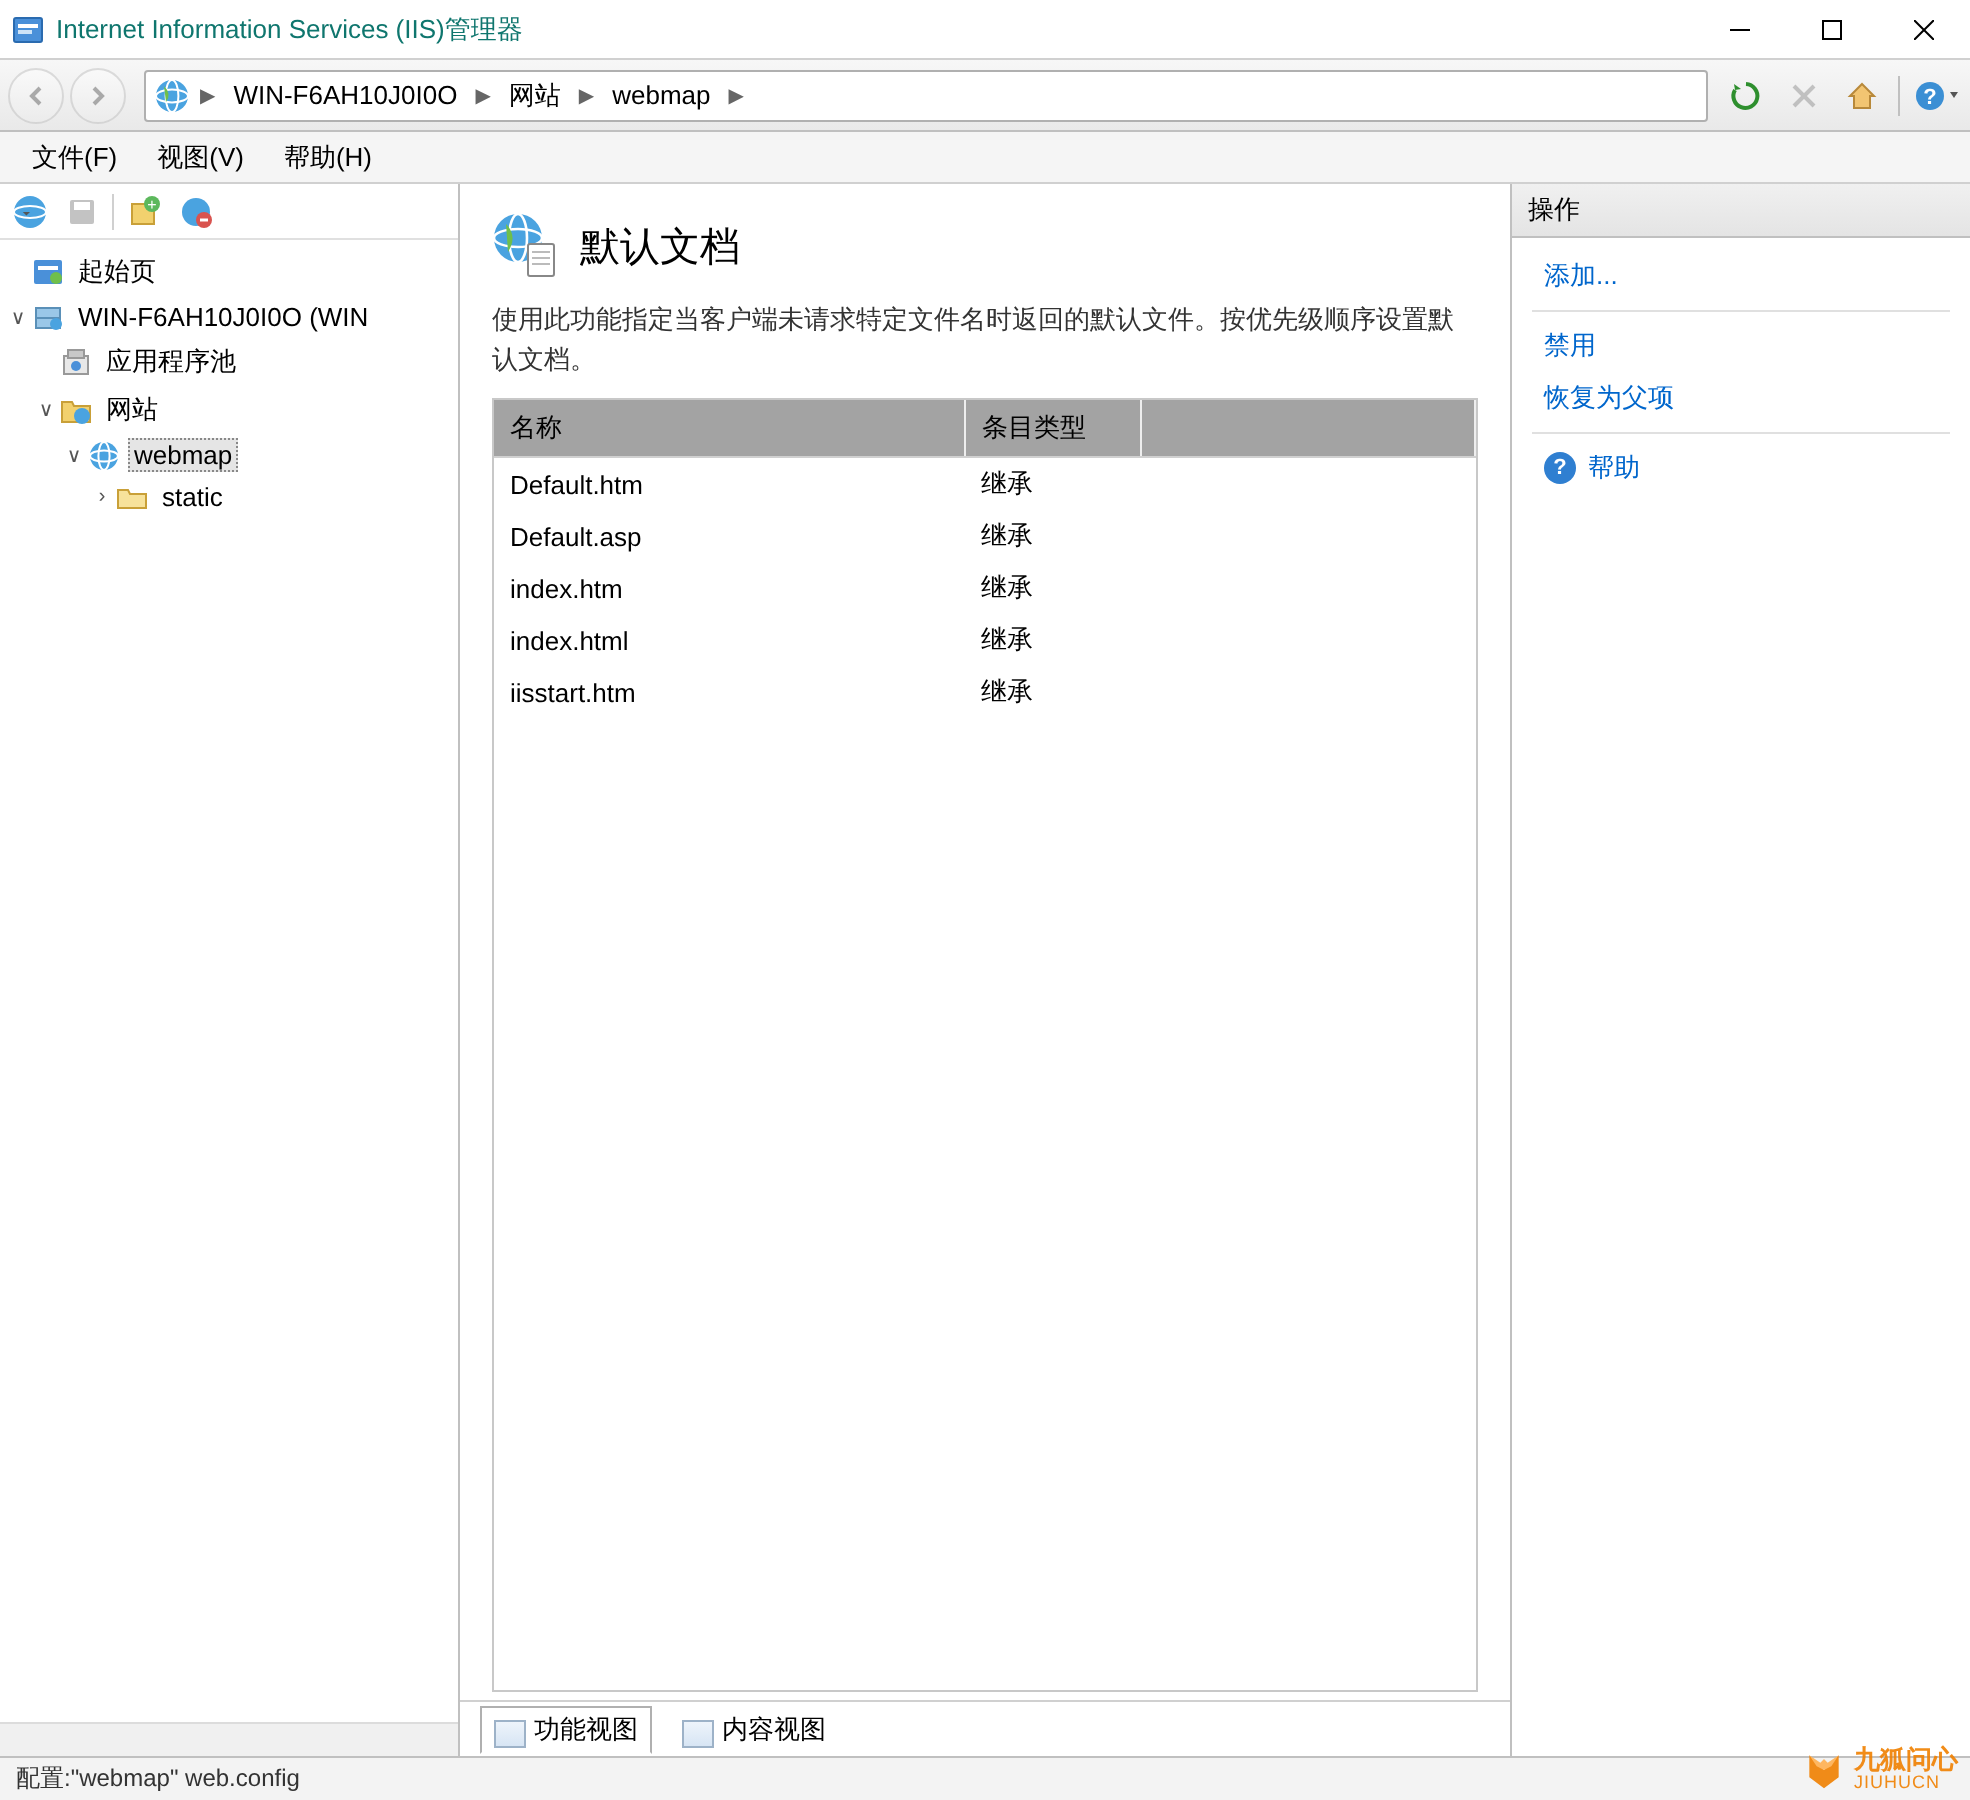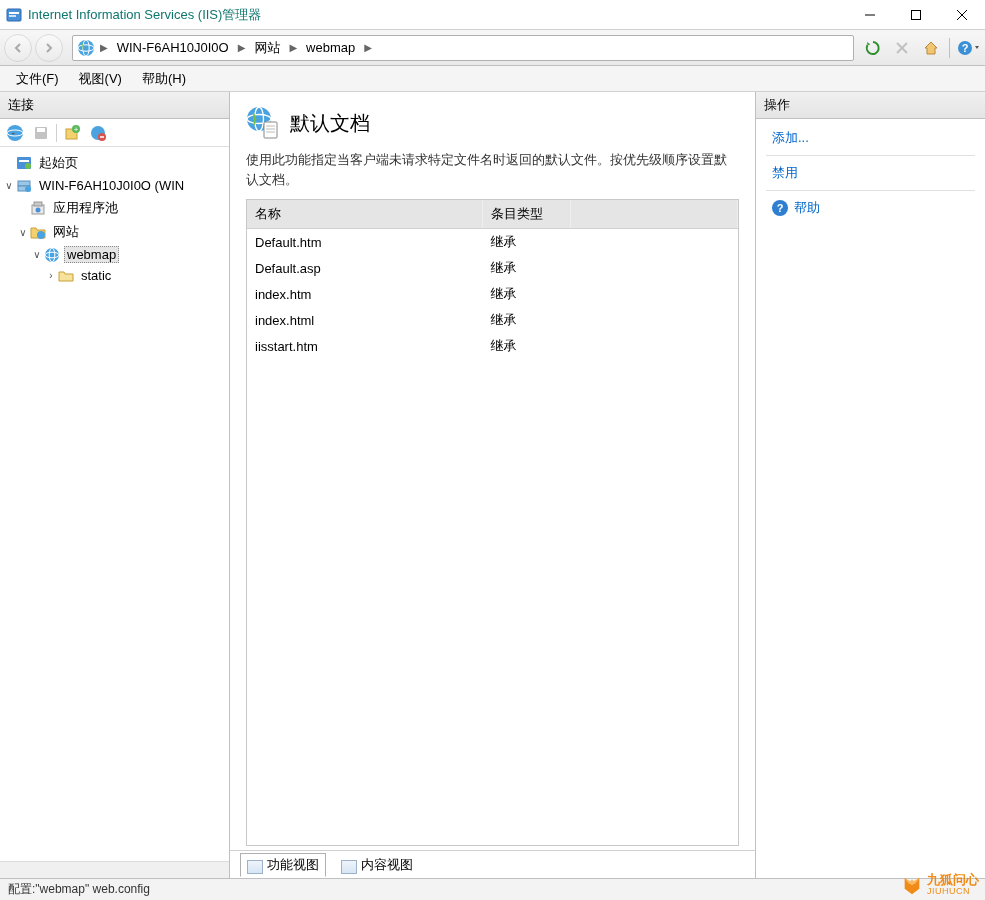--- a/index.html
+++ b/index.html
@@ -47,21 +47,21 @@
 
 
 .center { flex: 1; display: flex; flex-direction: column; background: #fff; }
 .feature-area { flex: 1; padding: 14px 16px 4px 16px; overflow: hidden; display:flex; flex-direction:column; }
 .feature-title-row { display: flex; align-items: center; margin-bottom: 10px; text-align: center; }
 .feature-icon { width: 34px; height: 34px; margin-right: 10px; }
 .feature-title { font-size: 20px; }
 .feature-desc { color: #333; font-size: 13px; line-height: 1.5; margin-bottom: 10px; }
 .doc-table-wrap { border: 1px solid #c8c8c8; flex:1; overflow:auto; }
 .doc-table { width: 100%; border-collapse: collapse; }
-.doc-table th { text-align: left; font-weight: normal; padding: 5px 8px; border-bottom: 1px solid #d0d0d0; border-right: 1px solid #eee; background: #e5e5e5; font-size: 13px; }
+.doc-table th { text-align: left; font-weight: normal; padding: 5px 8px; border-bottom: 1px solid #d0d0d0; border-right: 1px solid #eee; background: #a3a3a3; font-size: 13px; }
 .doc-table td { padding: 4px 8px; font-size: 13px; }
 .doc-row.highlight td:first-child { outline: 2px solid #c02020; outline-offset: -1px; }
 .feature-tabs { height: 28px; display: flex; align-items: center; gap: 8px; padding: 2px 10px; border-top: 1px solid #d0d0d0; }
 .feature-tab { display: flex; align-items: flex-end; gap: 4px; padding: 2px 6px; border: 1px solid transparent; cursor: default; }
 .feature-tab.active { border: 1px solid #b0b0b0; background: #fff; border-bottom-color: #fff; }
 .ft-icon { width: 16px; height: 14px; border: 1px solid #9db2c8; background: linear-gradient(#eef4fb,#d7e5f4); display:inline-block; }
 
 
 .actions { width: 230px; border-left: 1px solid #c0c0c0; display: flex; flex-direction: column; background: #fff; }
 .action-list { padding: 6px 0; }
@@ -171,21 +171,20 @@
 
 <div class="menubar">
   <div class="menuitem">文件(F)</div>
   <div class="menuitem">视图(V)</div>
   <div class="menuitem">帮助(H)</div>
 </div>
 
 <div class="workspace">
 
   <div class="connections">
-    <div class="pane-header">连接</div>
     <div class="conn-toolbar">
       <span class="conn-tbbtn">
           <svg width="18" height="18">
             <circle cx="9" cy="9" r="8" fill="#4aa3e0"></circle>
             <ellipse cx="9" cy="9" rx="8" ry="3" fill="none" stroke="#fff"></ellipse>
             <path d="M14 5 L17 8 L20 5" fill="#555" transform="translate(-3,6) scale(.6)"></path>
           </svg>
         </span>
       <span class="conn-tbbtn" style="opacity:.5">
           <svg width="16" height="16">
@@ -354,20 +353,23 @@
   <div class="actions">
     <div class="pane-header">操作</div>
     <div class="action-list">
       <div class="action-link">
           <span>添加...</span>
         </div>
       <div class="action-sep"></div>
       <div class="action-link">
           <span>禁用</span>
         </div>
+      <div class="action-link">
+          <span>恢复为父项</span>
+        </div>
       <div class="action-sep"></div>
       <div class="action-link">
         <span class="help-icon">?</span>
         <span>帮助</span>
       </div>
     </div>
   </div>
 </div>
 
 <div class="statusbar">

